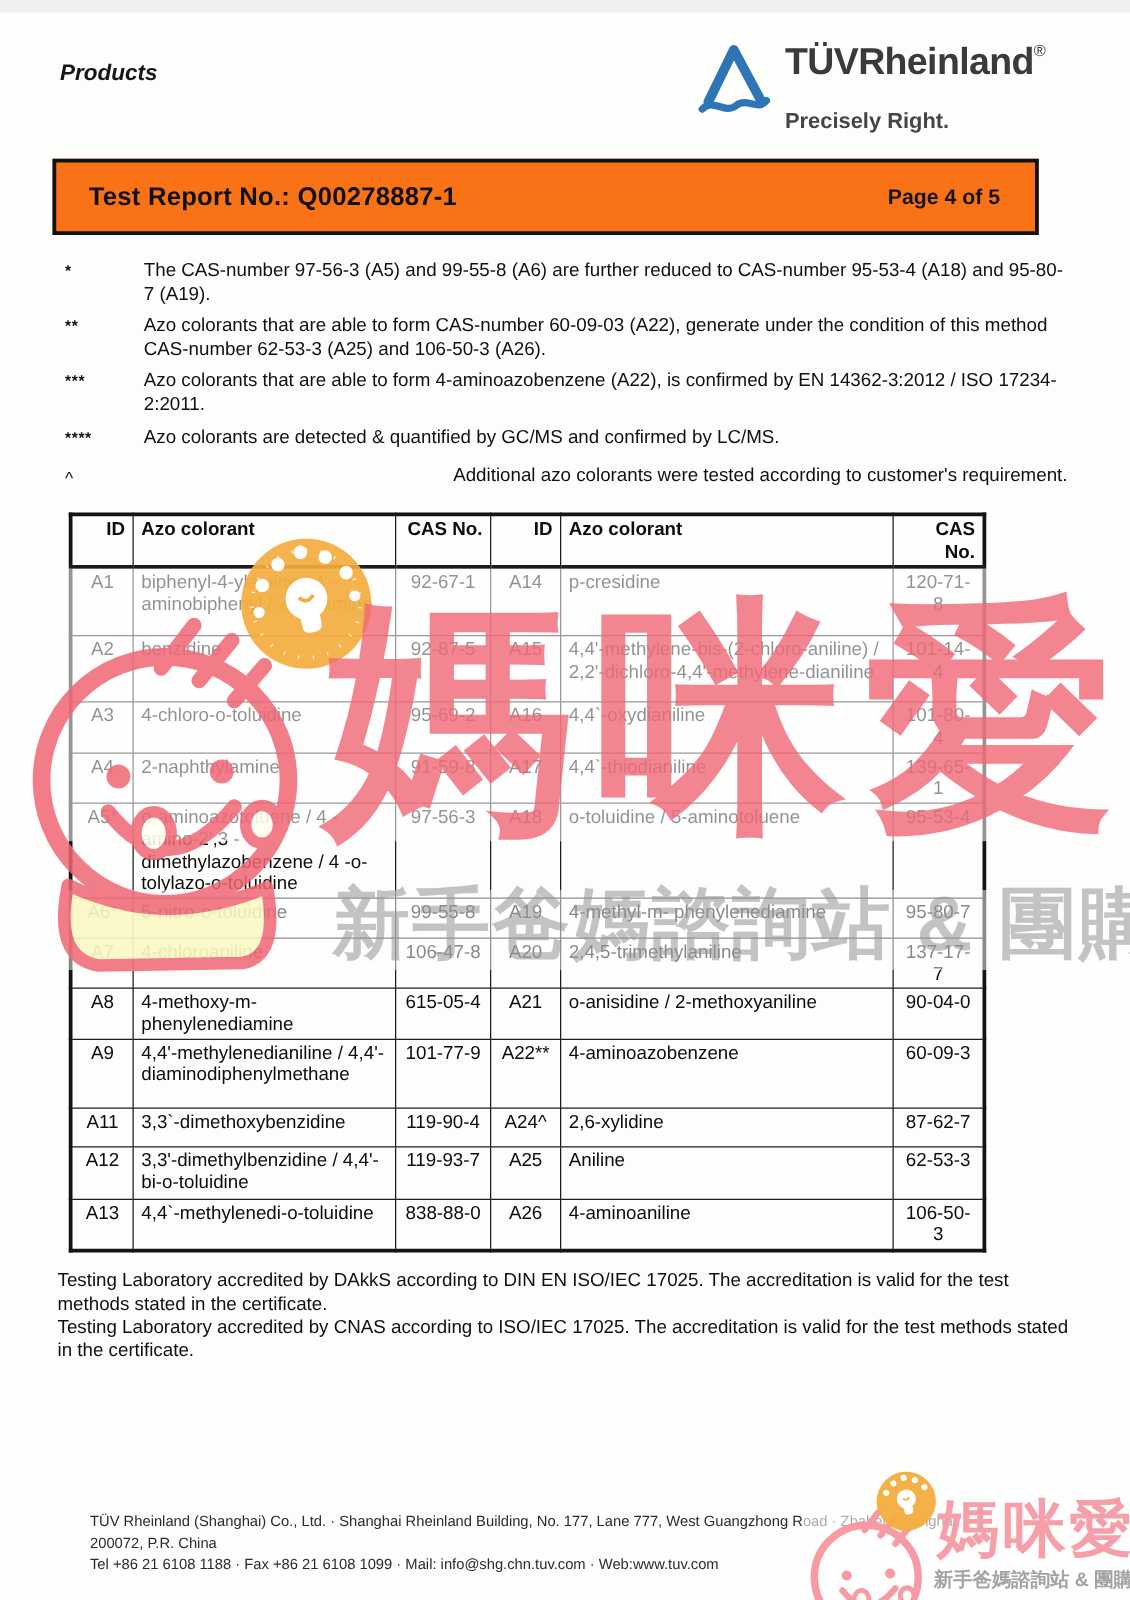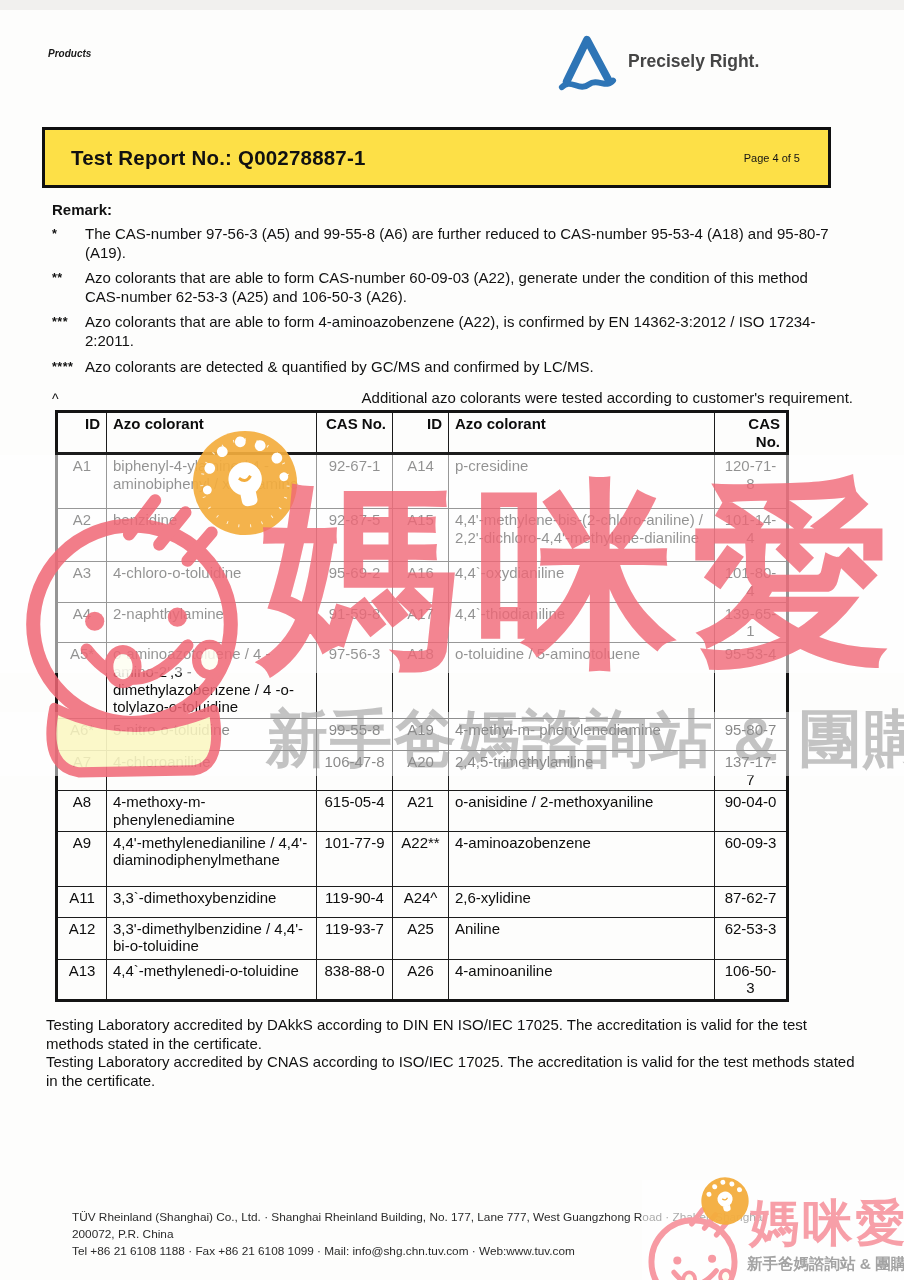--- a/index.html
+++ b/index.html
@@ -2,42 +2,42 @@
 <html><head>
 <meta charset="utf-8">
 <style>
   html,body{margin:0;padding:0;background:#888;}
   .page{position:relative;width:904px;height:1280px;margin:0 auto;background:#fdfdfc;overflow:hidden;
         font-family:"Liberation Sans","DejaVu Sans",sans-serif;color:#111;}
   .abs{position:absolute;}
   .top-strip{left:0;top:0;width:904px;height:10px;background:#e9e7e4;opacity:.6;}
 
   
-  .products{left:48px;top:48px;font-size:10px;font-weight:700;font-style:italic;color:#161616;}
+  .products{left:48px;top:48px;font-size:18px;font-weight:700;font-style:italic;color:#161616;}
   .logo{left:556px;top:33px;display:flex;align-items:flex-start;}
   .logo svg{display:block;}
   .logo-text{margin-left:10px;}
   .brand{font-size:30px;color:#3a3a3a;letter-spacing:-.5px;line-height:1.15;}
   .brand .b1{font-weight:800;}
   .brand .b2{font-weight:600;}
   .brand sup{font-size:13px;font-weight:400;vertical-align:14px;}
   .tagline{font-size:17.5px;font-weight:700;color:#454545;margin-top:18px;}
 
   
-  .titlebox{left:42px;top:127px;width:789px;height:61px;border:3px solid #101010;background:#fde047;
+  .titlebox{left:42px;top:127px;width:789px;height:61px;border:3px solid #101010;background:#f97316;
             display:flex;align-items:center;justify-content:space-between;padding:0 28px 0 26px;box-sizing:border-box;}
   .title{font-size:20.5px;font-weight:700;letter-spacing:.2px;}
-  .page-num{font-size:11px;color:#141414;}
+  .page-num{font-size:17px;color:#141414;font-weight:bold;}
 
   
   .remark{left:52px;top:201px;width:802px;font-size:15px;}
   .remark-h{font-weight:700;margin-bottom:3px;}
   .r-item{display:flex;margin-top:7px;}
   .r-sym{width:33px;flex:0 0 33px;font-size:12.5px;font-weight:700;padding-top:2px;letter-spacing:.5px;}
-  .r-txt{flex:1;line-height:1.24;max-width:748px;}
+  .r-txt{flex:1;line-height:1.24;max-width:748px;margin-left:30px;}
   .r-item.caret{margin-top:13px;}
   .r-item.caret .r-sym{font-size:14px;font-weight:400;}
   .r-item.caret .r-txt{padding-left:20px;text-align:right;}
 
   
   .azo-table{position:absolute;left:55px;top:410px;width:731px;border-collapse:collapse;
              font-size:15px;color:#0d0d0d;border:3px solid #141414;table-layout:fixed;}
   .azo-table th,.azo-table td{border:1.6px solid #1c1c1c;padding:2px 6px;vertical-align:top;line-height:1.18;overflow:hidden;}
   .azo-table th{font-weight:700;text-align:left;height:24px;border-bottom-width:3px;}
   th.h-id,th.h-cas{text-align:right;}
@@ -74,31 +74,31 @@
   <div class="abs top-strip"></div>
 
   <div class="abs products">Products</div>
 
   <div class="abs logo">
     <svg width="62" height="64" viewBox="0 0 64 64">
       <path d="M11 49 L32 6 L55 49" fill="none" stroke="#2e75b6" stroke-width="8" stroke-linecap="round" stroke-linejoin="round"></path>
       <path d="M6 55 C15 45 24 60 34 52 C43 45 52 57 59 48" fill="none" stroke="#2e75b6" stroke-width="6" stroke-linecap="round"></path>
     </svg>
     <div class="logo-text">
+      <div class="brand"><span class="b1">TÜV</span><span class="b2">Rheinland</span><sup>®</sup></div>
       <div class="tagline">Precisely Right.</div>
     </div>
   </div>
 
   <div class="abs titlebox">
     <div class="title">Test Report No.: Q00278887-1</div>
     <div class="page-num">Page 4 of 5</div>
   </div>
 
   <div class="abs remark">
-    <div class="remark-h">Remark:</div>
     <div class="r-item">
       <div class="r-sym">*</div>
       <div class="r-txt">The CAS-number 97-56-3 (A5) and 99-55-8 (A6) are further reduced to CAS-number 95-53-4 (A18) and 95-80-7 (A19).</div>
     </div>
     <div class="r-item">
       <div class="r-sym">**</div>
       <div class="r-txt">Azo colorants that are able to form CAS-number 60-09-03 (A22), generate under the condition of this method CAS-number 62-53-3 (A25) and 106-50-3 (A26).</div>
     </div>
     <div class="r-item">
       <div class="r-sym">***</div>

